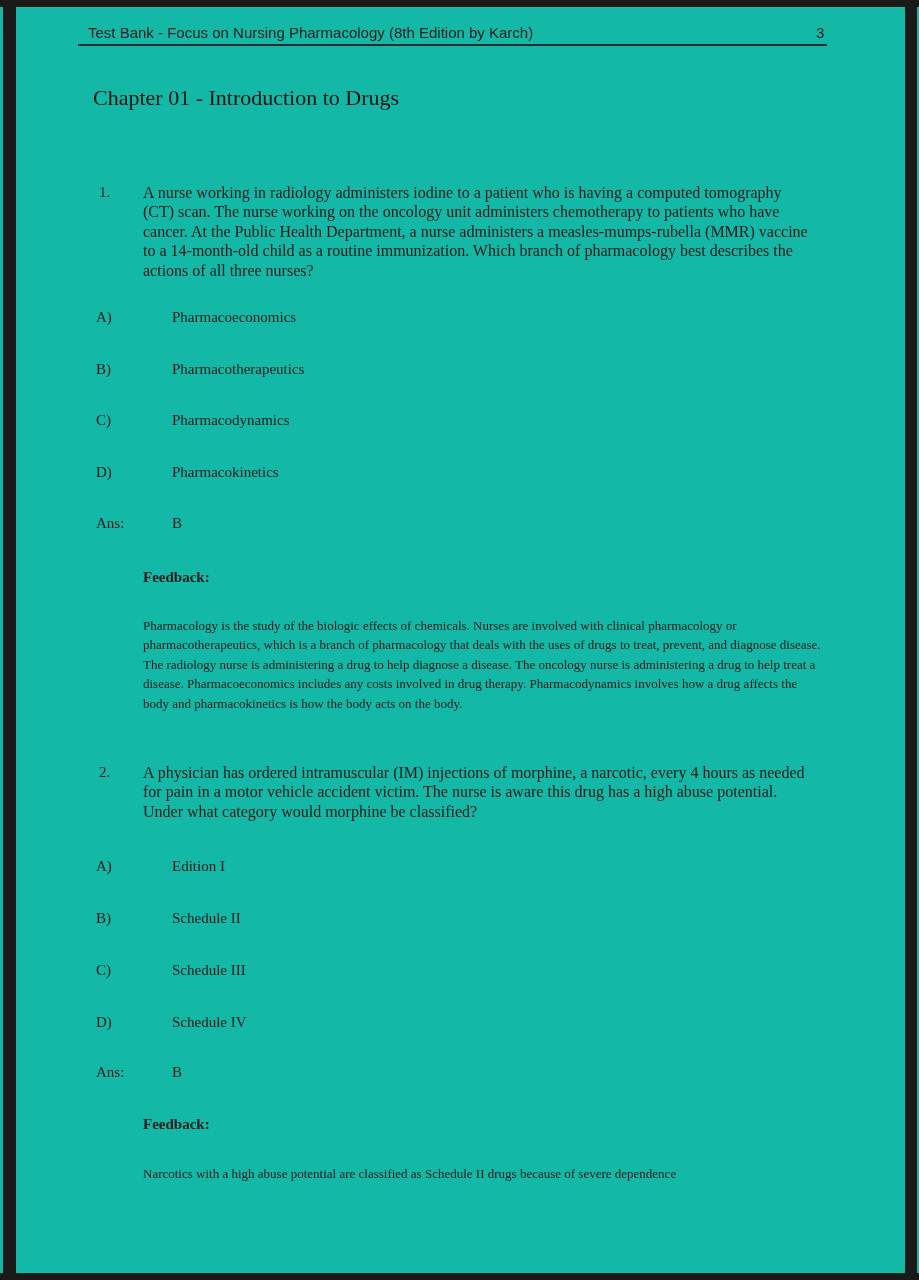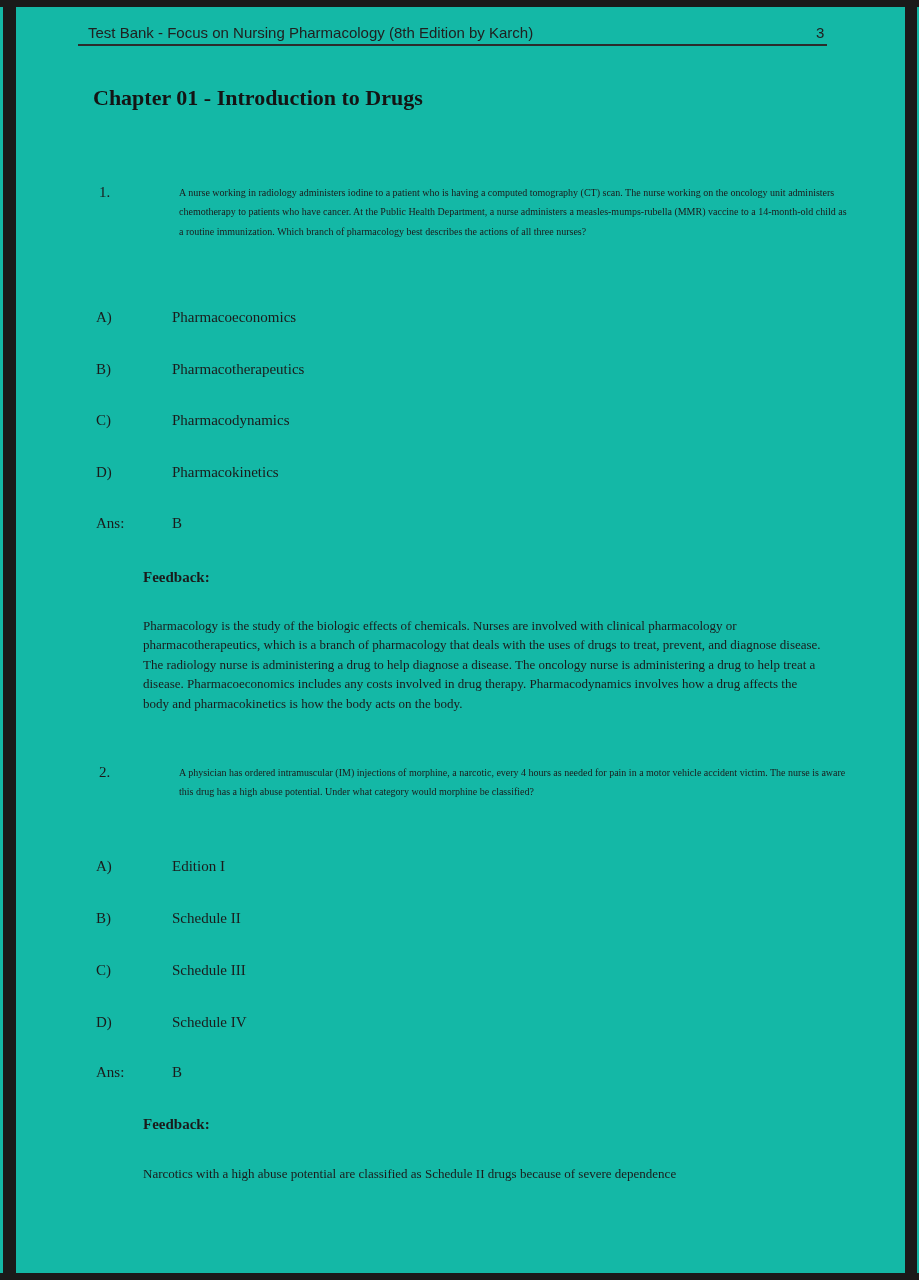--- a/index.html
+++ b/index.html
@@ -31,32 +31,32 @@
     font-family:"Liberation Sans", sans-serif;
     font-size:15px; line-height:18px; color:#202020;
   }
   .header-rule {
     position:absolute; left:78px; top:44px;
     width:749px; height:2px; background:#2c2c2c;
   }
 
   .chapter-title {
     position:absolute; left:93px; top:85px;
-    font-size:22px; font-weight:bold; color:#141414;
+    font-size:22px; font-weight:normal; color:#141414;
     white-space:nowrap;
   }
 
   
   .q-num {
     position:absolute; left:99px;
     font-size:15px; line-height:19.4px;
   }
   .q-text {
     position:absolute; left:143px; width:672px;
-    font-size:10px; line-height:19.4px;margin-left:36px;
+    font-size:16px; line-height:19.4px;
   }
   .opt-letter, .ans-label {
     position:absolute; left:96px;
     font-size:15px; line-height:19px;
   }
   .opt-text, .ans-value {
     position:absolute; left:172px;
     font-size:15px; line-height:19px;
     white-space:nowrap;
   }

